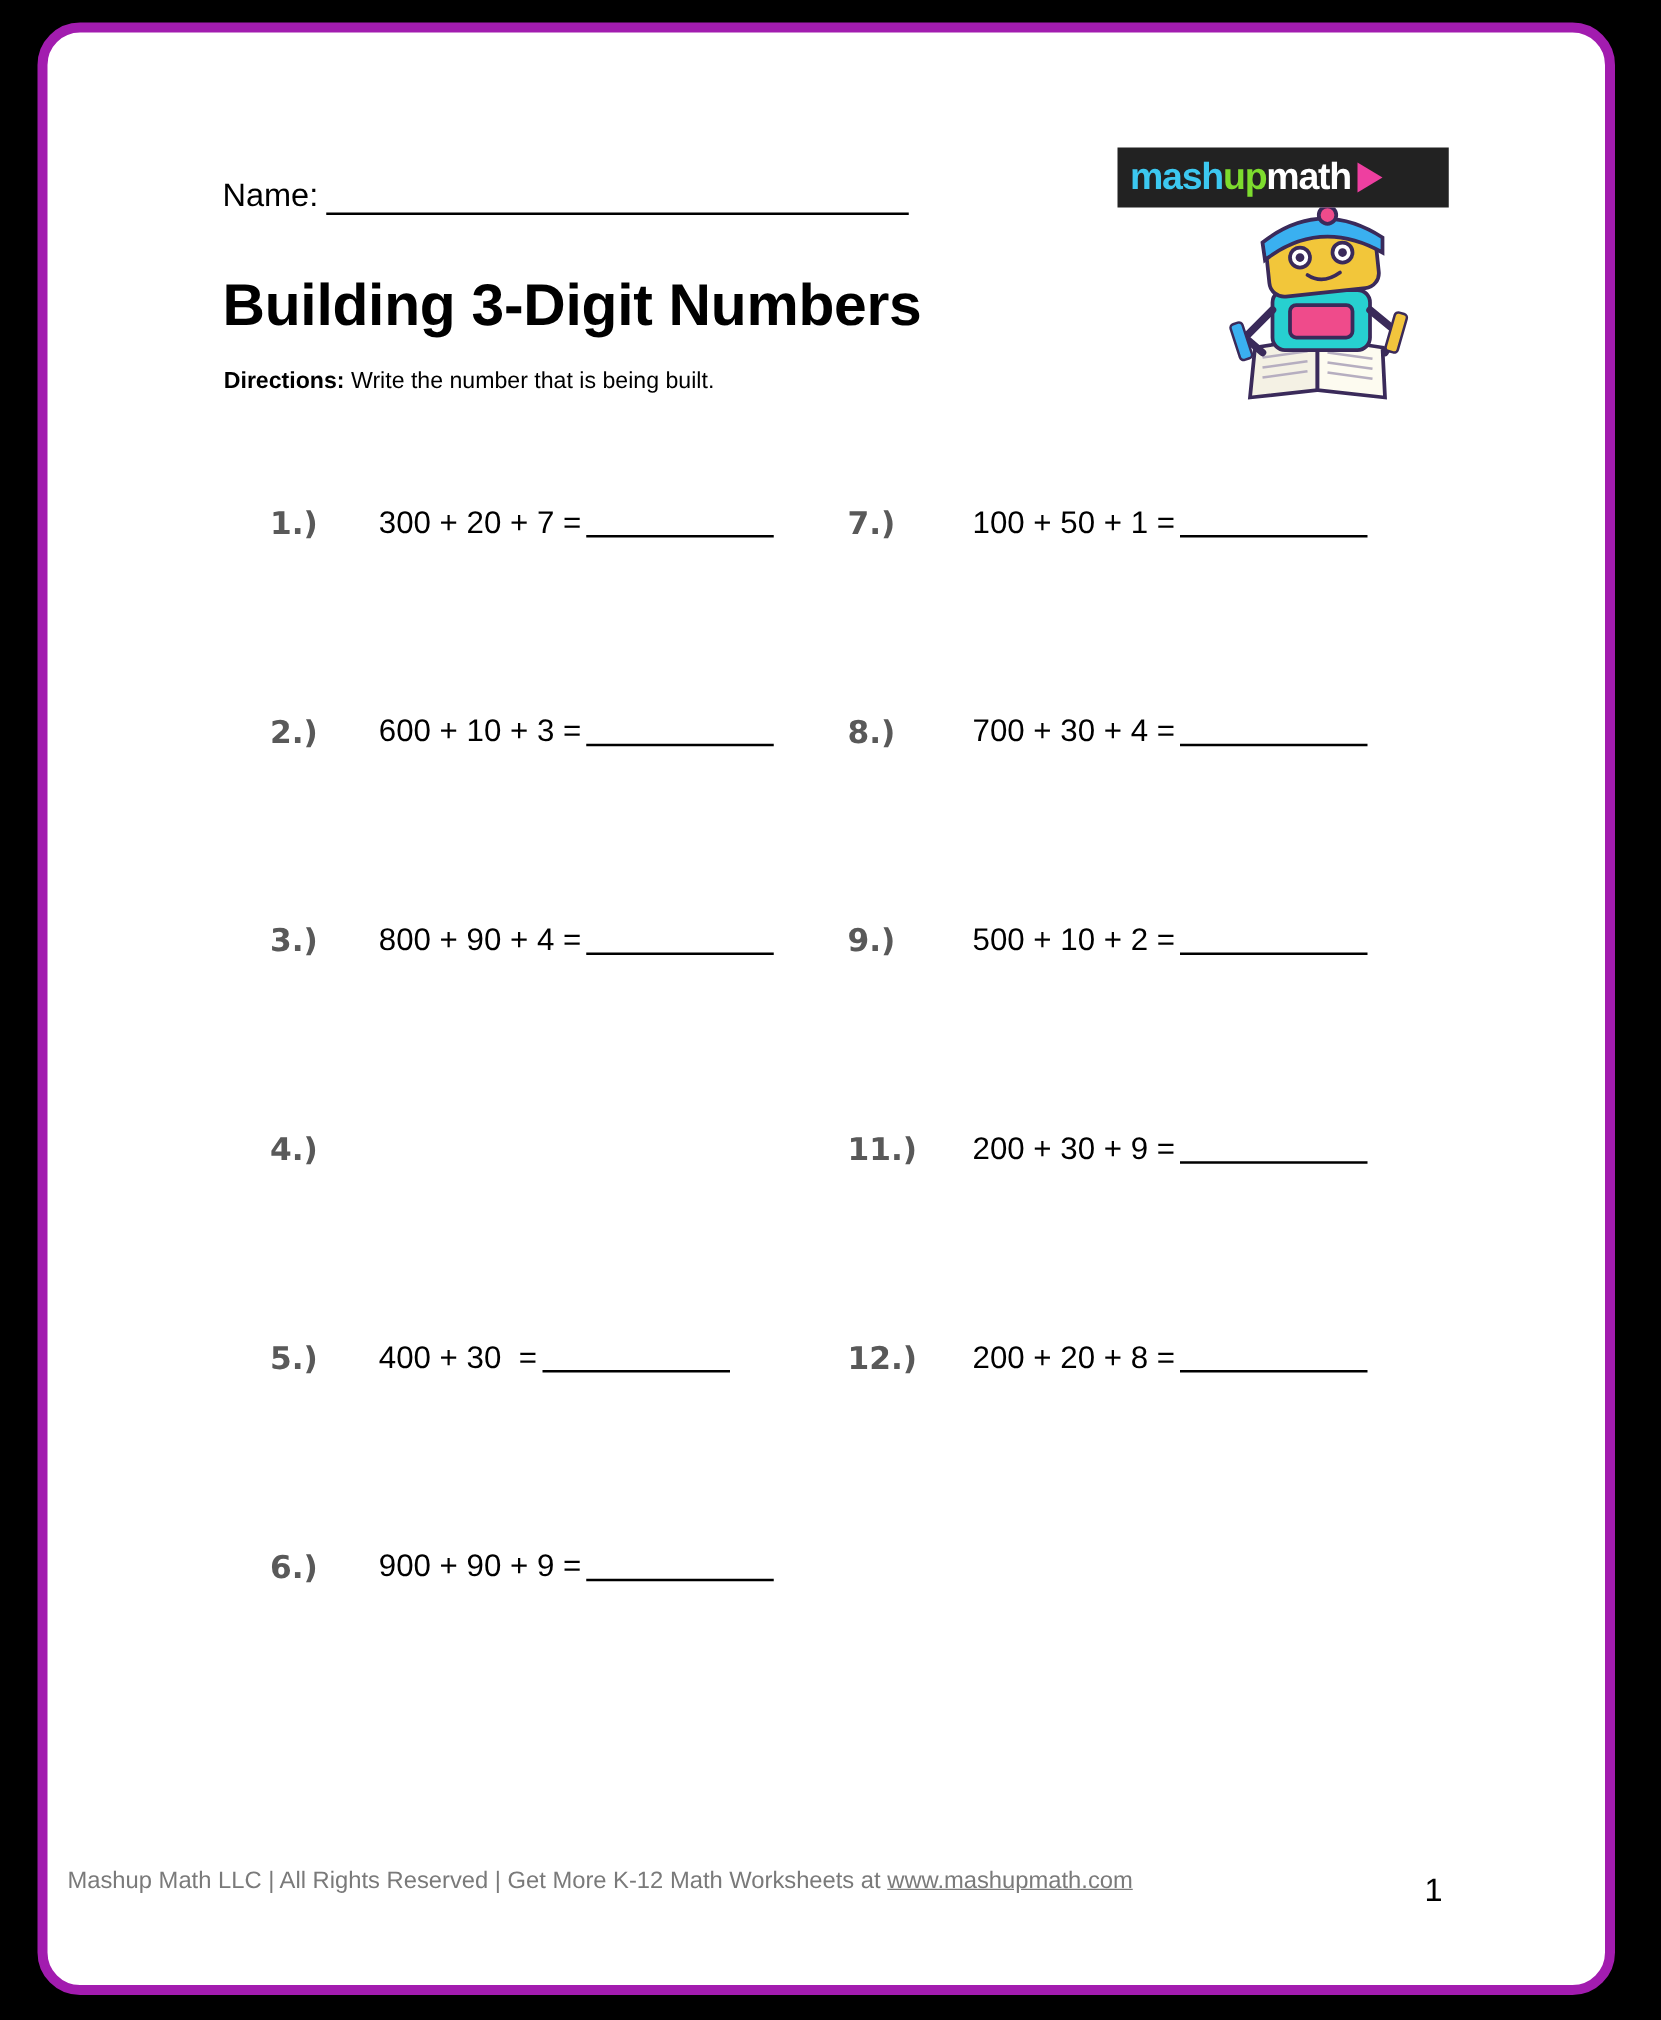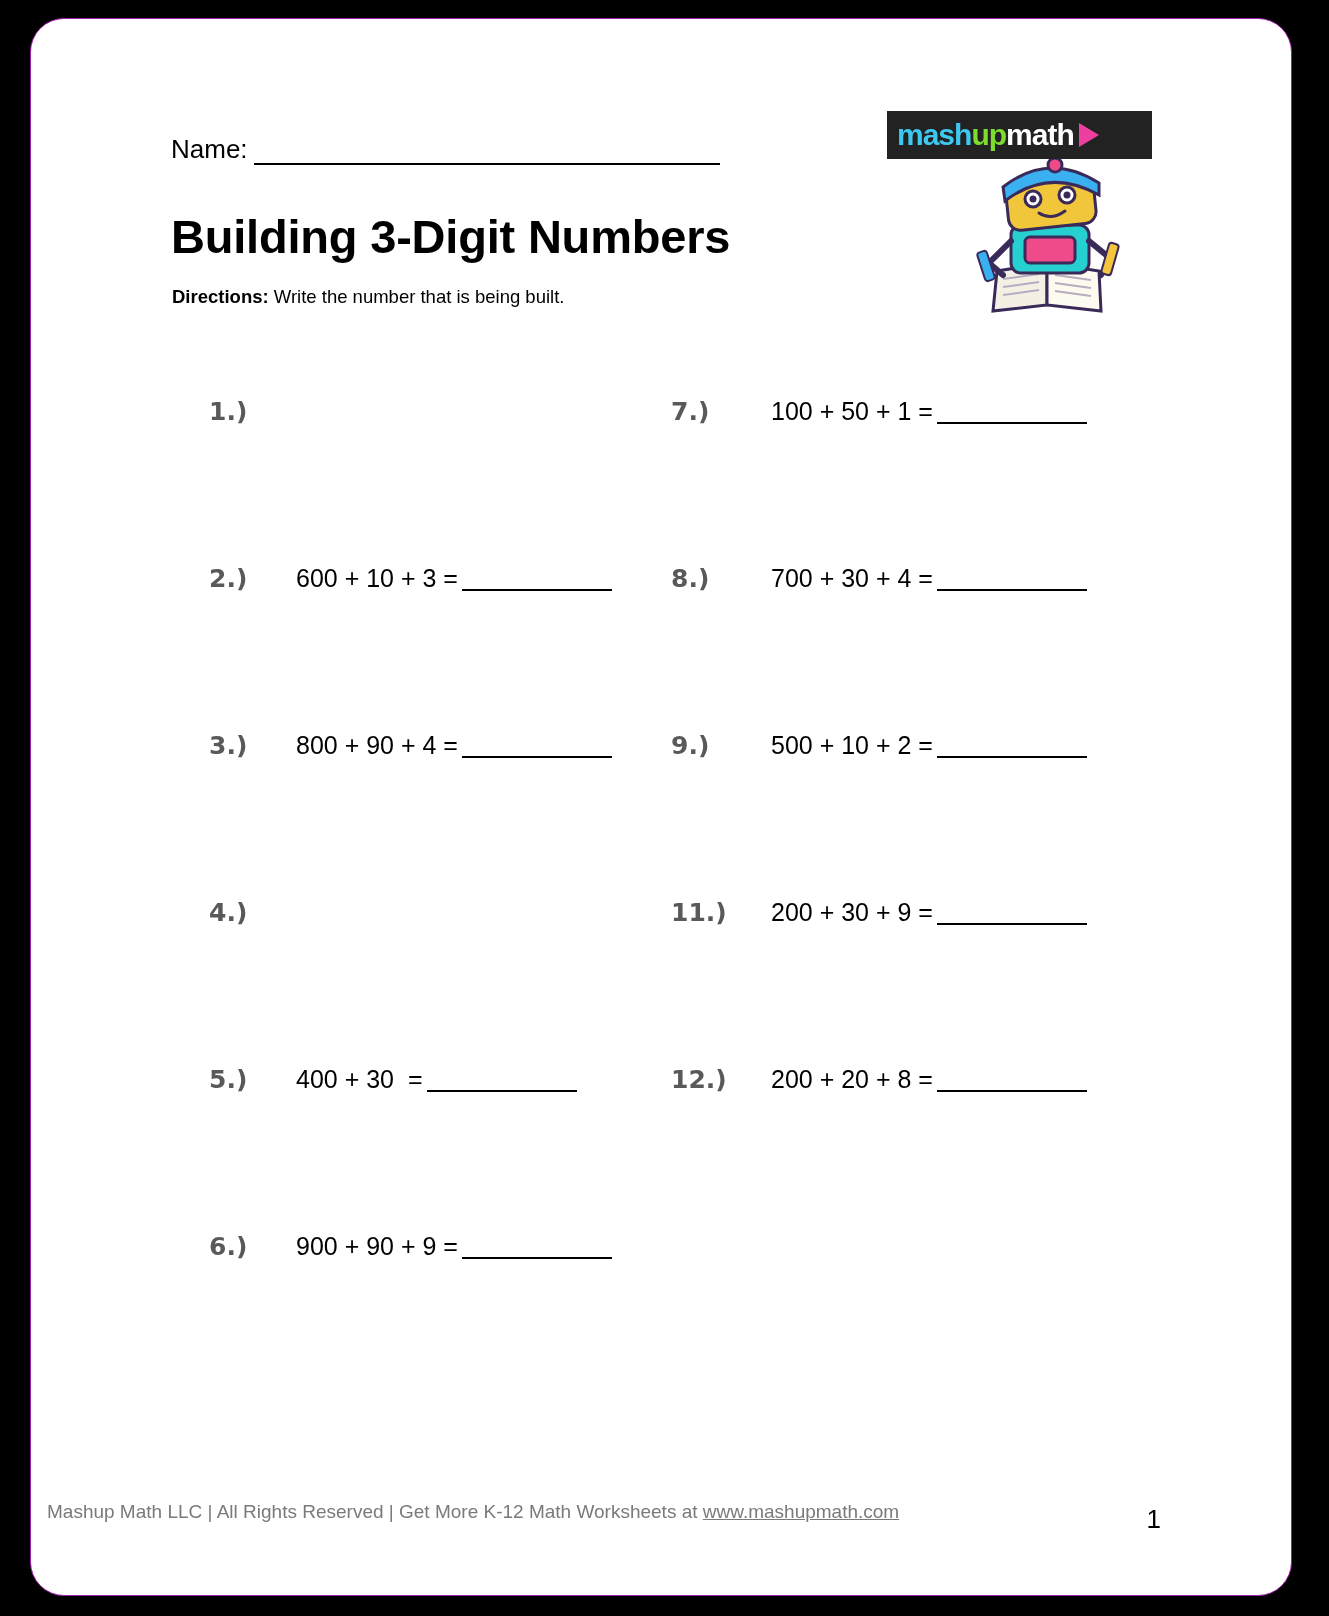--- a/index.html
+++ b/index.html
@@ -14,21 +14,21 @@
     overflow: hidden;
   }
 
   .page-outer {
     position: absolute;
     left: 30px;
     top: 18px;
     width: 1262px;
     height: 1578px;
     background: #ffffff;
-    border: 1px solid #a21caf;
+    border: 8px solid #a21caf;
     border-radius: 34px;
     box-sizing: border-box;
     box-shadow: 6px 8px 10px rgba(0,0,0,0.35);
   }
 
   .sheet {
     position: absolute;
     left: 0;
     top: 0;
     right: 0;
@@ -240,20 +240,21 @@
         <path d="M44 28 Q90 -8 140 24 L140 36 Q90 8 46 42 Z" fill="#3ab0f0" stroke="#3a2a5a" stroke-width="3"></path>
         <circle cx="96" cy="6" r="7" fill="#ef4b8b" stroke="#3a2a5a" stroke-width="3"></circle>
       </svg>
     </div>
 
     <div class="problems">
 
       <div class="col-left">
         <div class="prob">
           <span class="prob-num">1.)</span>
+          <span class="prob-expr"><span>300 + 20 + 7 =</span><span class="blank"></span></span>
         </div>
         <div class="prob">
           <span class="prob-num">2.)</span>
           <span class="prob-expr"><span>600 + 10 + 3 =</span><span class="blank"></span></span>
         </div>
         <div class="prob">
           <span class="prob-num">3.)</span>
           <span class="prob-expr"><span>800 + 90 + 4 =</span><span class="blank"></span></span>
         </div>
         <div class="prob">

